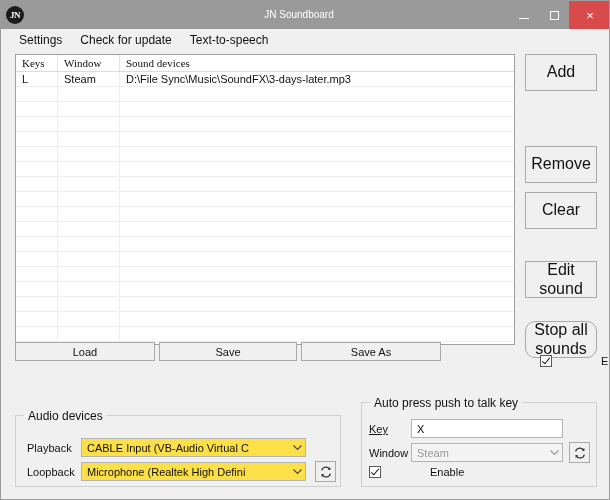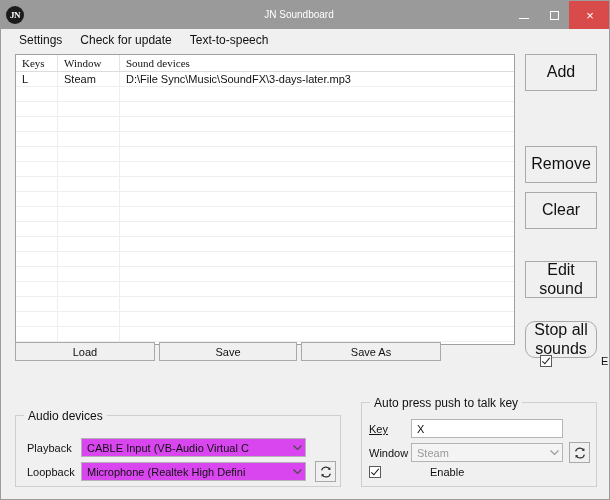--- a/index.html
+++ b/index.html
@@ -269,21 +269,21 @@
     position: absolute;
     font-size: 11px;
     color: #111111;
     white-space: nowrap;
   }
 
   
   .combo {
     position: absolute;
     height: 19px;
-    background: #d946ef;
+    background: #fde047;
     border: 1px solid #b4b4b4;
     box-sizing: border-box;
     display: flex;
     align-items: center;
   }
   .combo .combo-text {
     font-size: 11px;
     color: #111111;
     padding-left: 5px;
     flex: 1 1 auto;

